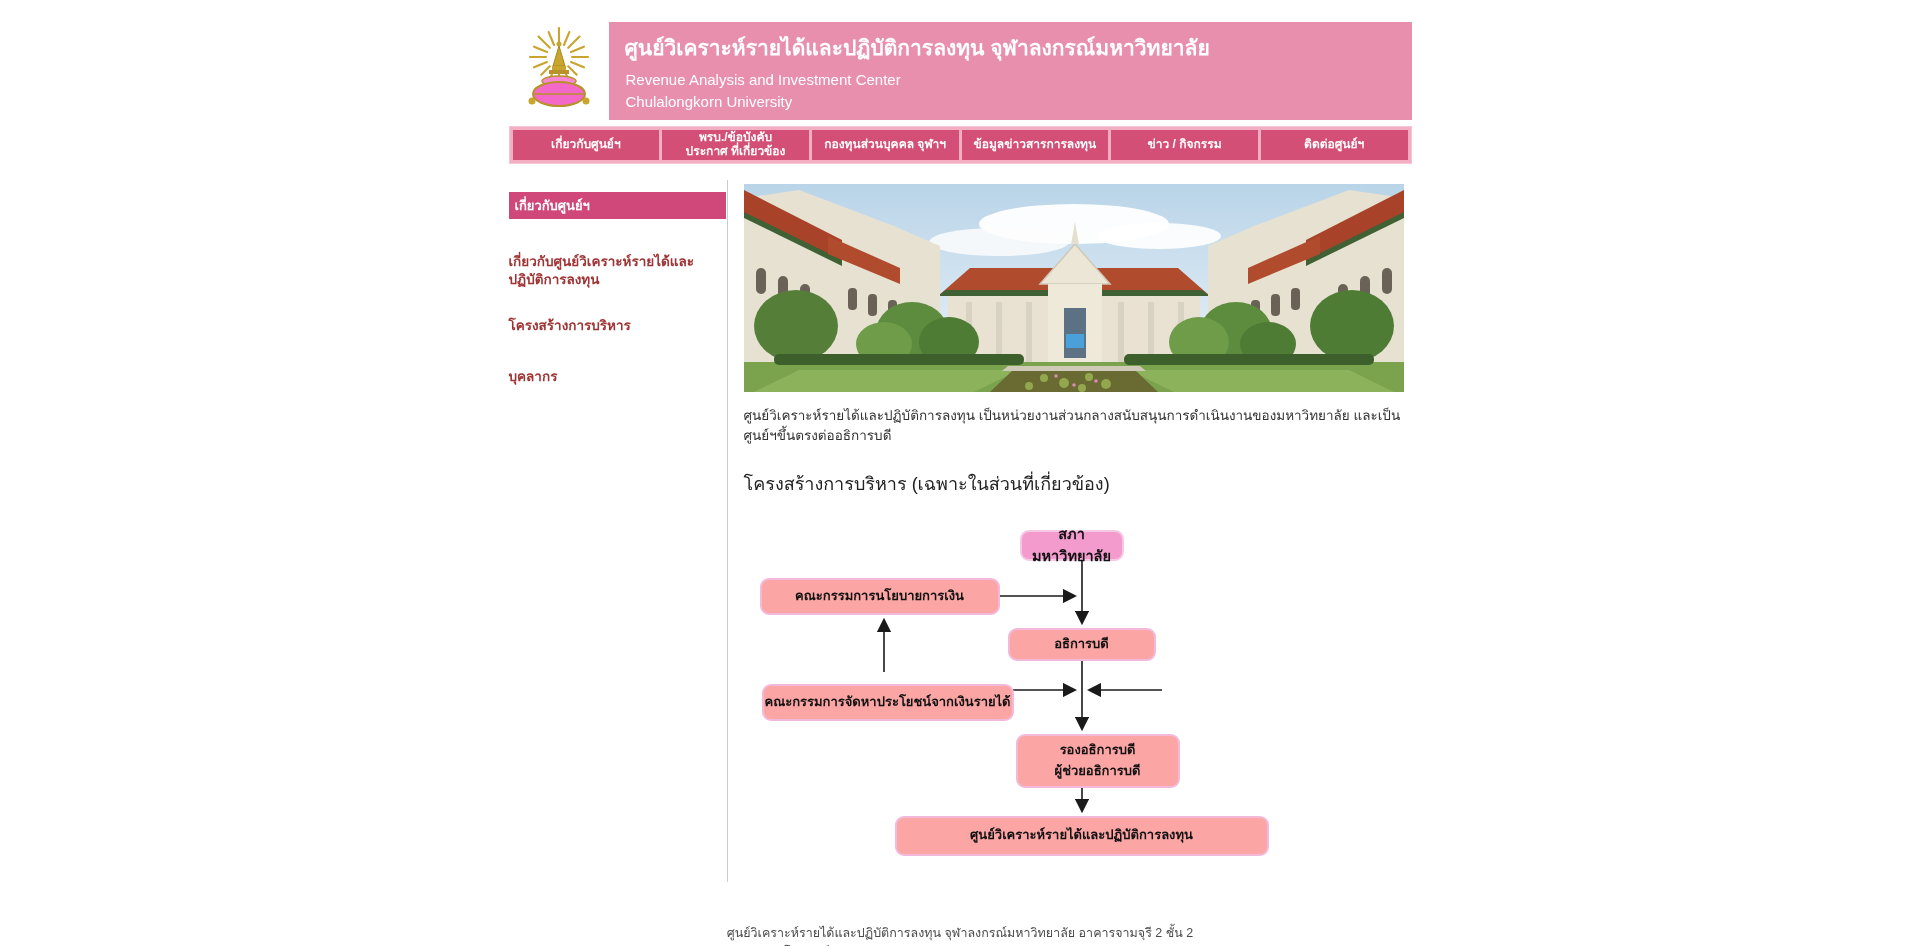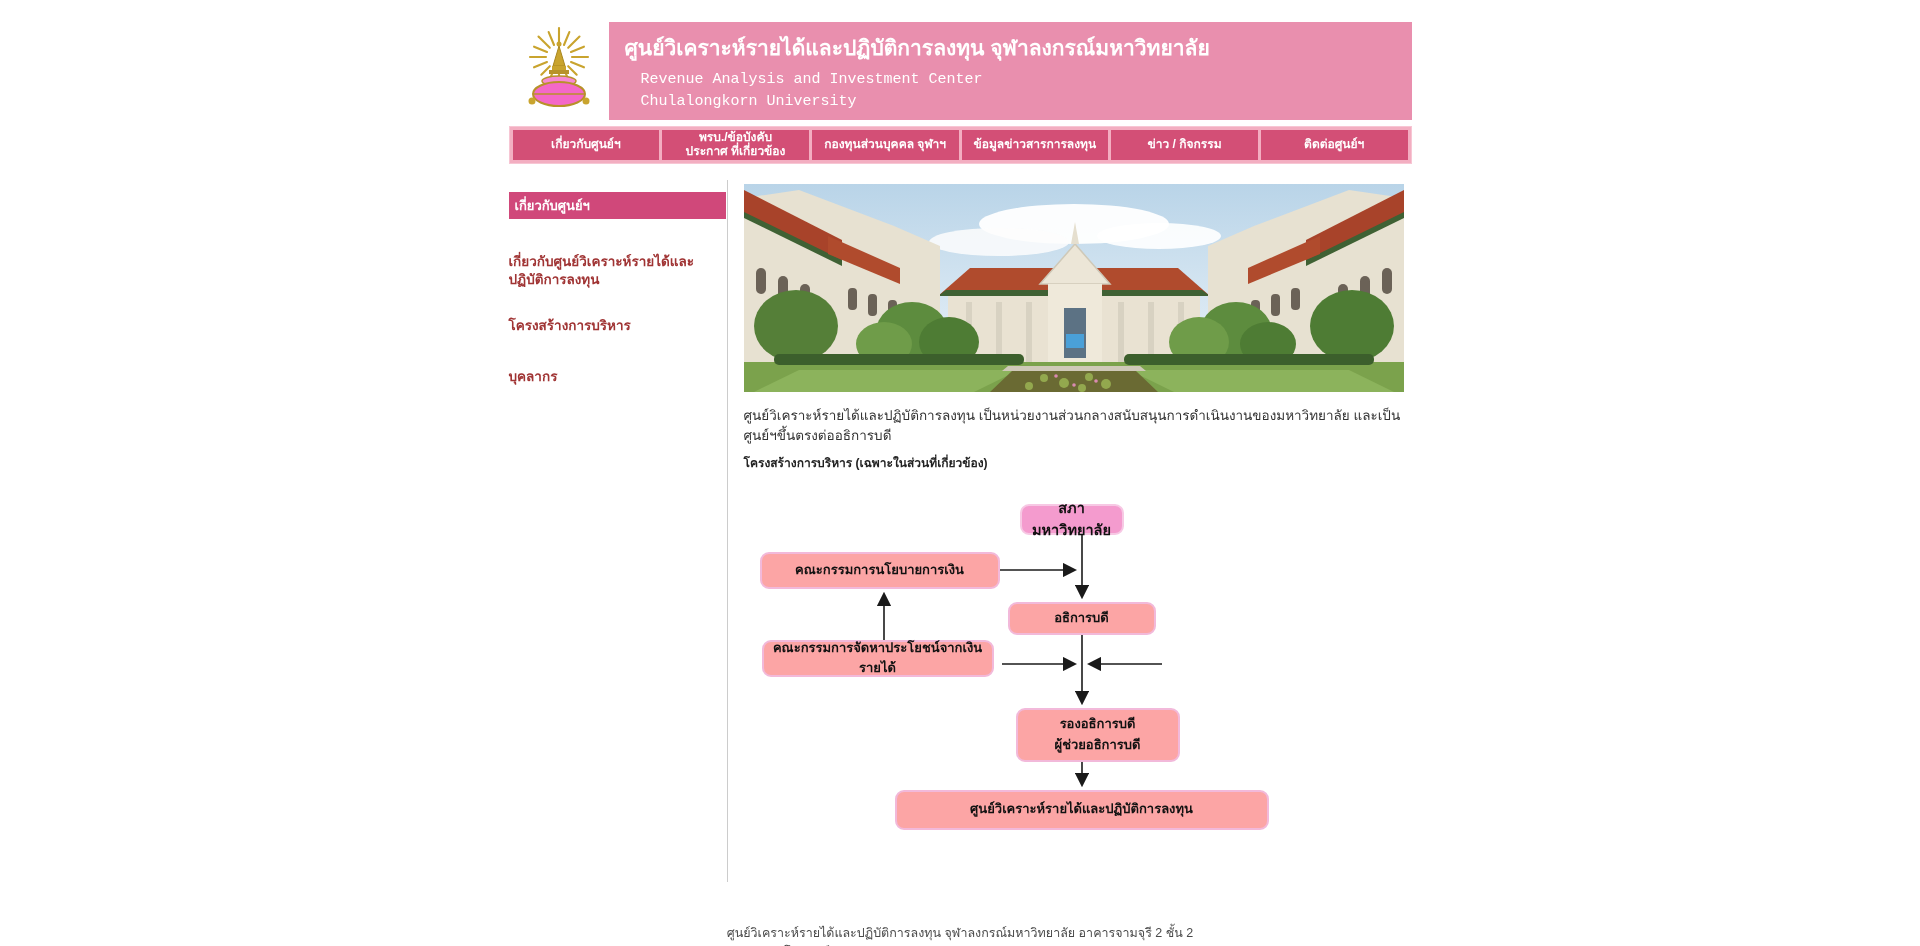--- a/index.html
+++ b/index.html
@@ -4,21 +4,21 @@
 <style>
   html,body{margin:0;padding:0;background:#fff;overflow:hidden;}
   body{width:1920px;height:946px;font-family:"Liberation Sans","DejaVu Sans",sans-serif;}
   .page{width:903px;margin:0 auto;padding-top:22px;}
 
   
   .header{display:flex;height:98px;}
   .logo-box{width:100px;background:#fff;display:flex;align-items:center;justify-content:center;}
   .header-panel{flex:1;background:#e98fae;color:#fff;padding:6px 10px 0 16px;}
   .header-title{font-size:21px;font-weight:bold;margin:3px 0 7px 0;}
-  .header-sub{font-size:15px;margin:5px 16px;font-family:Liberation Mono, monospace;}
+  .header-sub{font-size:15px;margin:5px 1px;}
 
   
   .nav{margin-top:6px;background:#f3aec1;border:1px solid #f7c6d4;padding:3px;display:flex;gap:3px;height:30px;}
   .nav-btn{flex:1;background:#d34f76;color:#fff;font-size:12px;font-weight:bold;
     display:flex;align-items:center;justify-content:center;text-align:center;
     white-space:pre-line;line-height:1.15;cursor:pointer;}
 
   
   .body-row{display:flex;margin-top:16px;}
   .sidebar{width:230px;height:702px;border-right:1px solid #cccccc;box-sizing:border-box;}
@@ -29,34 +29,34 @@
   .side-group-sub{padding-left:44px;margin-top:12px;}
   .side-group-sub .side-link{line-height:1.65;width:160px;}
   .gap34{margin-top:34px;} .gap28{margin-top:28px;} .gap32{margin-top:32px;}
 
   .main{flex:1;padding-left:16px;padding-top:4px;}
 
   
   .photo{width:660px;height:208px;display:block;}
 
   .intro{font-size:13.5px;color:#333;width:668px;margin:14px 0 0 0;line-height:1.5;}
-  .section-heading{font-size:12px;font-weight:bold;color:#222;margin:6px 0 0 0;}
+  .section-heading{font-size:18px;font-weight:normal;color:#222;margin:22px 0 0 0;}
 
   
   .chart{position:relative;width:668px;height:348px;margin-top:24px;}
   .chart svg.arrows{position:absolute;left:0;top:0;pointer-events:none;}
   .obox{position:absolute;display:flex;align-items:center;justify-content:center;
     text-align:center;font-size:13px;font-weight:bold;color:#111;
     background:#fca5a5;border:2px solid #f2b9da;border-radius:9px;
     white-space:pre-line;line-height:1.55;box-sizing:border-box;}
   .obox.top{background:#f49bce;border-color:#f7c8e4;font-size:14.5px;}
   .b-council{left:276px;top:8px;width:104px;height:31px;}
   .b-policy{left:16px;top:56px;width:240px;height:37px;}
   .b-president{left:264px;top:106px;width:148px;height:33px;}
-  .b-procure{left:18px;top:144px;width:232px;height:37px;}
+  .b-procure{left:18px;top:162px;width:252px;height:37px;}
   .b-finance{left:418px;top:150px;width:238px;height:37px;}
   .b-vice{left:272px;top:212px;width:164px;height:54px;}
   .b-center{left:151px;top:294px;width:374px;height:40px;}
 
   
   .footer{text-align:center;margin-top:42px;font-size:12.5px;color:#4a4a4a;line-height:1.55;}
 </style>
 </head>
 <body>
 

